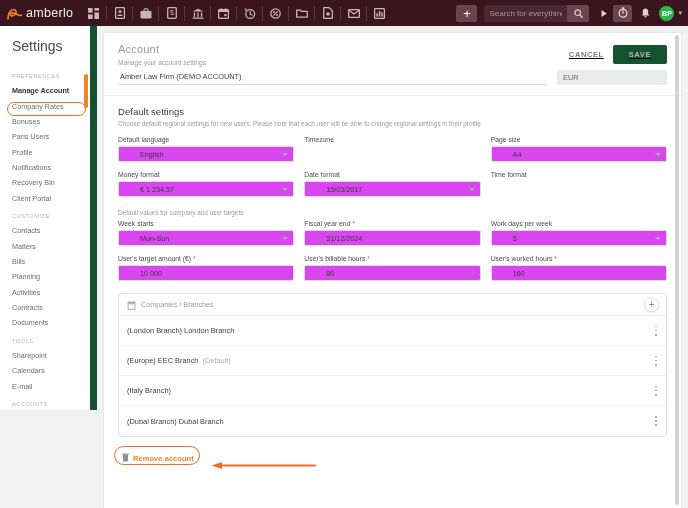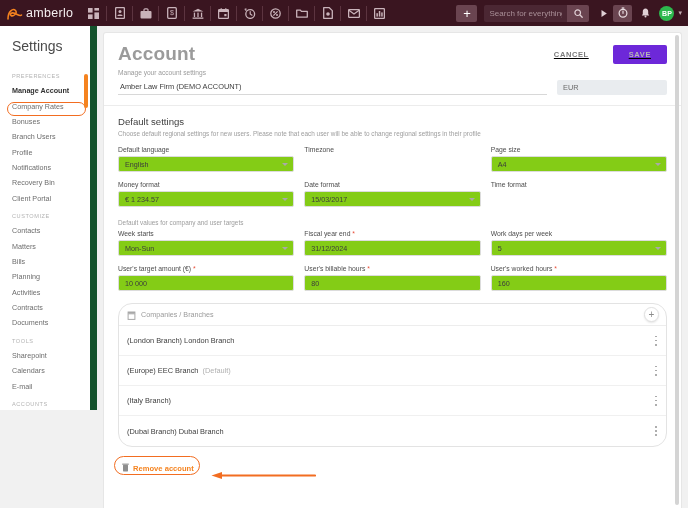--- a/index.html
+++ b/index.html
@@ -90,32 +90,32 @@
     background:#f1f1f1; padding:6px 6px 0 6px;
   }
   .panel {
     position:relative; width:100%; height:100%;
     background:#fff; border-radius:3px 3px 0 0;
     border:1px solid #e6e6e6; border-bottom:none;
     overflow:hidden;
   }
 
   .page-head { padding:10px 14px 0 14px; position:relative; }
-  .page-title { font-size:19px; color:#9b9b9b; font-weight:700; letter-spacing:0.2px; }
+  .page-title { font-size:11px; color:#9b9b9b; font-weight:400; letter-spacing:0.2px; }
   .page-sub { font-size:6.6px; color:#9b9b9b; margin-top:4px; }
   .head-actions { position:absolute; right:14px; top:12px; display:flex; align-items:center;text-decoration:underline; }
   .btn-cancel {
     font-size:7.5px; color:#7b7b7b; letter-spacing:0.6px; font-weight:bold;
     background:none; border:none; cursor:pointer; padding:5px 9px;
     font-family:"Liberation Sans", sans-serif;
   }
   .btn-save {
     font-size:7.5px; color:#b5b5b5; letter-spacing:0.6px; font-weight:bold;
-    background:#6d28d9; border:none; border-radius:2px; cursor:pointer;
-    padding:5px 16px; margin-left:15px;
+    background:#14532d; border:none; border-radius:2px; cursor:pointer;
+    padding:5px 16px; margin-left:0;
     font-family:"Liberation Sans", sans-serif;
   }
 
   .acct-row { display:flex; padding:4px 14px 0 14px; gap:10px; align-items:center; }
   .acct-name {
     flex:1; height:15px; border:none; border-bottom:1px solid #d8d8d8;
     font-size:7.4px; color:#3c3c3c; outline:none; padding:0 2px 2px 2px;
     font-family:"Liberation Sans", sans-serif; background:transparent;
   }
   .acct-cur {
@@ -128,34 +128,34 @@
   .sect { padding:10px 14px 0 14px; }
   .sect-title { font-size:9.6px; color:#3f3f3f; }
   .sect-sub { font-size:6.4px; color:#9d9d9d; margin-top:3px; }
 
   .grid3 { display:flex; gap:10px; margin-top:9px; }
   .fld { flex:1; min-width:0; }
   .fld-label { font-size:6.8px; color:#4d4d4d; margin-bottom:3px; white-space:nowrap; }
   .req { color:#e8513c; }
   .ctrl {
     position:relative; height:16px; border:1px solid #dcdcdc; border-radius:2px;
-    background:#84cc16; display:flex; align-items:center; padding:0 16px 0 6px;
+    background:#d946ef; display:flex; align-items:center; padding:0 16px 0 21px;
     font-size:7.2px; color:#3c3c3c; cursor:pointer; overflow:hidden; white-space:nowrap;
   }
   .ctrl.input { cursor:text; padding-right:6px; }
   .ctrl .caret {
     position:absolute; right:5px; top:50%; margin-top:-1.5px;
     width:0; height:0; border-left:3px solid transparent; border-right:3px solid transparent;
     border-top:3px solid #a9a9a9;
   }
   .sub-note { font-size:6.4px; color:#9d9d9d; margin-top:12px; }
 
   
   .branches {
-    margin:12px 14px 0 14px; border:1px solid #e3e3e3; border-radius:14px; overflow:hidden;
+    margin:12px 14px 0 14px; border:1px solid #e3e3e3; border-radius:3px; overflow:hidden;
   }
   .br-head {
     position:relative; height:22px; display:flex; align-items:center; padding:0 8px;
     border-bottom:1px solid #ededed;
   }
   .br-head-label { font-size:7.2px; color:#9a9a9a; margin-left:5px; }
   .addbtn {
     position:absolute; right:7px; top:50%; margin-top:-7.5px;
     width:15px; height:15px; border-radius:50%; border:1px solid #e0e0e0; background:#fff;
     display:flex; align-items:center; justify-content:center;
@@ -348,21 +348,21 @@
     </div>
   </div>
 
   <div class="sidebar">
     <div class="settings-title">Settings</div>
     <div id="sidebar-groups">
         <div class="side-section">PREFERENCES</div>
         <div class="side-item active">Manage Account</div>
         <div class="side-item">Company Rates</div>
         <div class="side-item">Bonuses</div>
-        <div class="side-item">Branch Users</div>
+        <div class="side-item">Paris Users</div>
         <div class="side-item">Profile</div>
         <div class="side-item">Notifications</div>
         <div class="side-item">Recovery Bin</div>
         <div class="side-item">Client Portal</div>
         <div class="side-section">CUSTOMIZE</div>
         <div class="side-item">Contacts</div>
         <div class="side-item">Matters</div>
         <div class="side-item">Bills</div>
         <div class="side-item">Planning</div>
         <div class="side-item">Activities</div>

